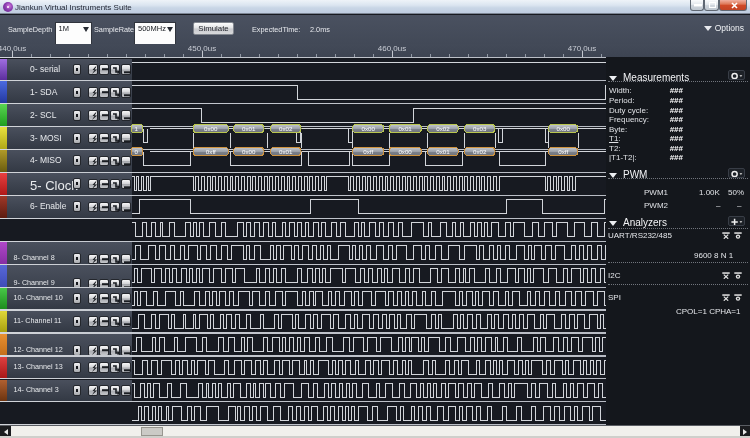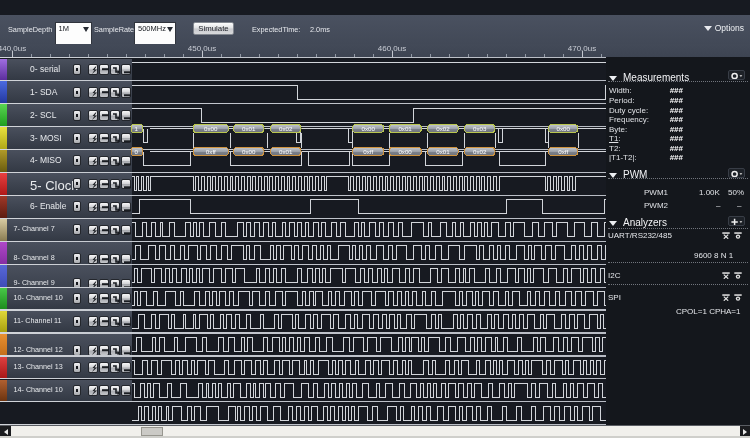--- a/index.html
+++ b/index.html
@@ -64,20 +64,41 @@
 
 #sbar {position:absolute;left:0;top:425.3px;width:750px;height:10.7px;background:#f1f0ec;border-top:1px solid #5a5d63}
 .sbtn {position:absolute;top:0;width:10.5px;height:100%;background:#1b1c1f}
 .sbtn svg {position:absolute;left:2.5px;top:2.5px}
 #sthumb {position:absolute;left:141px;top:0.5px;width:22px;height:9.2px;background:#cbcac6;
   border:1px solid #97968f}
 #bstrip {position:absolute;left:0;top:436px;width:750px;height:2px;background:#cfcfcb}
 </style></head>
 <body>
 <div id="stage">
+<div id="titlebar">
+      <div id="ticon">
+        <i></i>
+      </div>
+<div id="ttext">Jiankun Virtual Instruments Suite</div>
+<div class="wbtn" style="left:689.5px;width:14.5px">
+        <svg width="8" height="3" viewBox="0 0 8 3" style="position:absolute;left:3px;top:3.5px">
+          <rect x="0" y="0" width="8" height="2.4" fill="#fff"></rect>
+        </svg>
+      </div>
+<div class="wbtn" style="left:704px;width:15px">
+        <svg width="7" height="6" viewBox="0 0 7 6" style="position:absolute;left:4px;top:2px">
+          <rect x="0.5" y="0.5" width="6" height="5" fill="none" stroke="#fff" stroke-width="1.2"></rect>
+        </svg>
+      </div>
+<div class="wbtn" id="wclose" style="left:719px;width:28px">
+        <svg width="7" height="7" viewBox="0 0 7 7" style="position:absolute;left:10.5px;top:1.5px">
+          <path d="M1,1 L6,6 M6,1 L1,6" stroke="#fff" stroke-width="1.6"></path>
+        </svg>
+      </div>
+</div>
 <div id="toolbar">
 <div class="tlab" style="left:8px">SampleDepth</div>
 <div class="combo" style="left:54.5px;width:37px">1M<b></b></div>
 <div class="tlab" style="left:94px">SampleRate</div>
 <div class="combo" style="left:134px;width:41.5px">500MHz<b></b></div>
 <div id="simbtn">Simulate</div>
 <div class="tlab" style="left:252px">ExpectedTime:</div>
 <div class="tlab" style="left:310px">2.0ms</div>
 <div id="opts"><b></b>Options</div>
 </div>
@@ -309,48 +330,20 @@
           <path d="M1,2 H4 V6 H7" fill="none" stroke="#1a1d22" stroke-width="1.6"></path>
           <path d="M5.5,4 L8.8,6 L5.5,8 Z" fill="#1a1d22"></path>
         </svg>
       </div>
       <div class="tb" style="left:120.7px">
         <svg width="9" height="9" viewBox="0 0 9 9" style="position:absolute;left:1px;top:1px">
           <rect x="1" y="5.3" width="7" height="2" fill="#1a1d22"></rect>
         </svg>
       </div>
     </div>
-<div class="row" style="top:219.0px;height:21.6px">
-      <div class="stripe" style="background:linear-gradient(180deg,#d8cba2,#8a7c52)"></div>
-      <div class="lbl" style="left:13.5px;font-size:7.2px">7- Channel 7</div>
-      <div class="nb">
-        <div class="nbd"></div>
-      </div>
-      <div class="tb" style="left:88.0px">
-        <svg width="9" height="9" viewBox="0 0 9 9" style="position:absolute;left:1px;top:1px">
-          <path d="M5.5,0.5 L2.5,4 H4.5 L2,8 L7,3.5 H4.5 L6.5,0.5 Z" fill="#1a1d22"></path>
-        </svg>
-      </div>
-      <div class="tb" style="left:98.9px">
-        <svg width="9" height="9" viewBox="0 0 9 9" style="position:absolute;left:1px;top:1px">
-          <rect x="1" y="2.2" width="7" height="2" fill="#1a1d22"></rect>
-        </svg>
-      </div>
-      <div class="tb" style="left:109.8px">
-        <svg width="9" height="9" viewBox="0 0 9 9" style="position:absolute;left:1px;top:1px">
-          <path d="M1,2 H4 V6 H7" fill="none" stroke="#1a1d22" stroke-width="1.6"></path>
-          <path d="M5.5,4 L8.8,6 L5.5,8 Z" fill="#1a1d22"></path>
-        </svg>
-      </div>
-      <div class="tb" style="left:120.7px">
-        <svg width="9" height="9" viewBox="0 0 9 9" style="position:absolute;left:1px;top:1px">
-          <rect x="1" y="5.3" width="7" height="2" fill="#1a1d22"></rect>
-        </svg>
-      </div>
-    </div>
 <div class="row" style="top:241.9px;height:34px">
       <div class="stripe" style="background:linear-gradient(180deg,#b048c8,#702090)"></div>
       <div class="lbl" style="left:13.5px;font-size:7.2px">8- Channel 8</div>
       <div class="nb">
         <div class="nbd"></div>
       </div>
       <div class="tb" style="left:88.0px">
         <svg width="9" height="9" viewBox="0 0 9 9" style="position:absolute;left:1px;top:1px">
           <path d="M5.5,0.5 L2.5,4 H4.5 L2,8 L7,3.5 H4.5 L6.5,0.5 Z" fill="#1a1d22"></path>
         </svg>
@@ -507,21 +500,21 @@
         </svg>
       </div>
       <div class="tb" style="left:120.7px">
         <svg width="9" height="9" viewBox="0 0 9 9" style="position:absolute;left:1px;top:1px">
           <rect x="1" y="5.3" width="7" height="2" fill="#1a1d22"></rect>
         </svg>
       </div>
     </div>
 <div class="row" style="top:379.5px;height:21.6px">
       <div class="stripe" style="background:linear-gradient(180deg,#b06030,#6c3410)"></div>
-      <div class="lbl" style="left:13.5px;font-size:7.2px">14- Channel 10</div>
+      <div class="lbl" style="left:13.5px;font-size:7.2px">14- Channel 3</div>
       <div class="nb">
         <div class="nbd"></div>
       </div>
       <div class="tb" style="left:88.0px">
         <svg width="9" height="9" viewBox="0 0 9 9" style="position:absolute;left:1px;top:1px">
           <path d="M5.5,0.5 L2.5,4 H4.5 L2,8 L7,3.5 H4.5 L6.5,0.5 Z" fill="#1a1d22"></path>
         </svg>
       </div>
       <div class="tb" style="left:98.9px">
         <svg width="9" height="9" viewBox="0 0 9 9" style="position:absolute;left:1px;top:1px">

